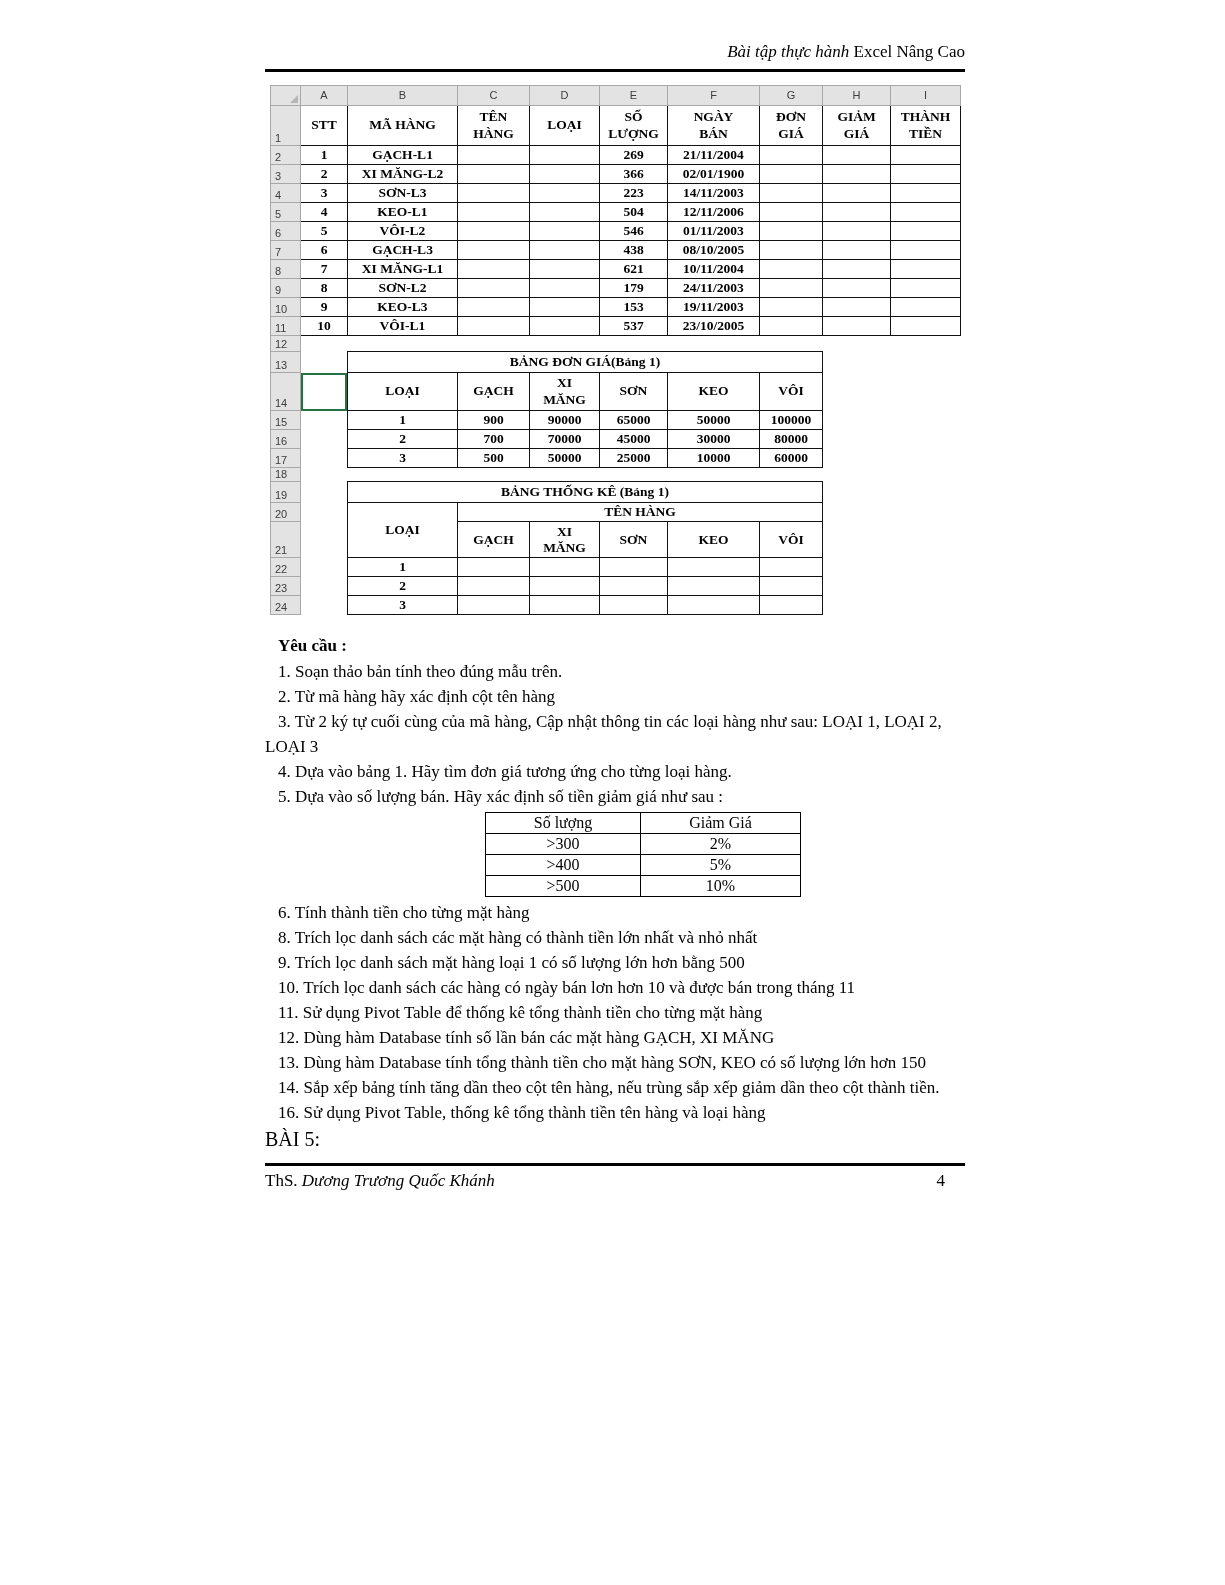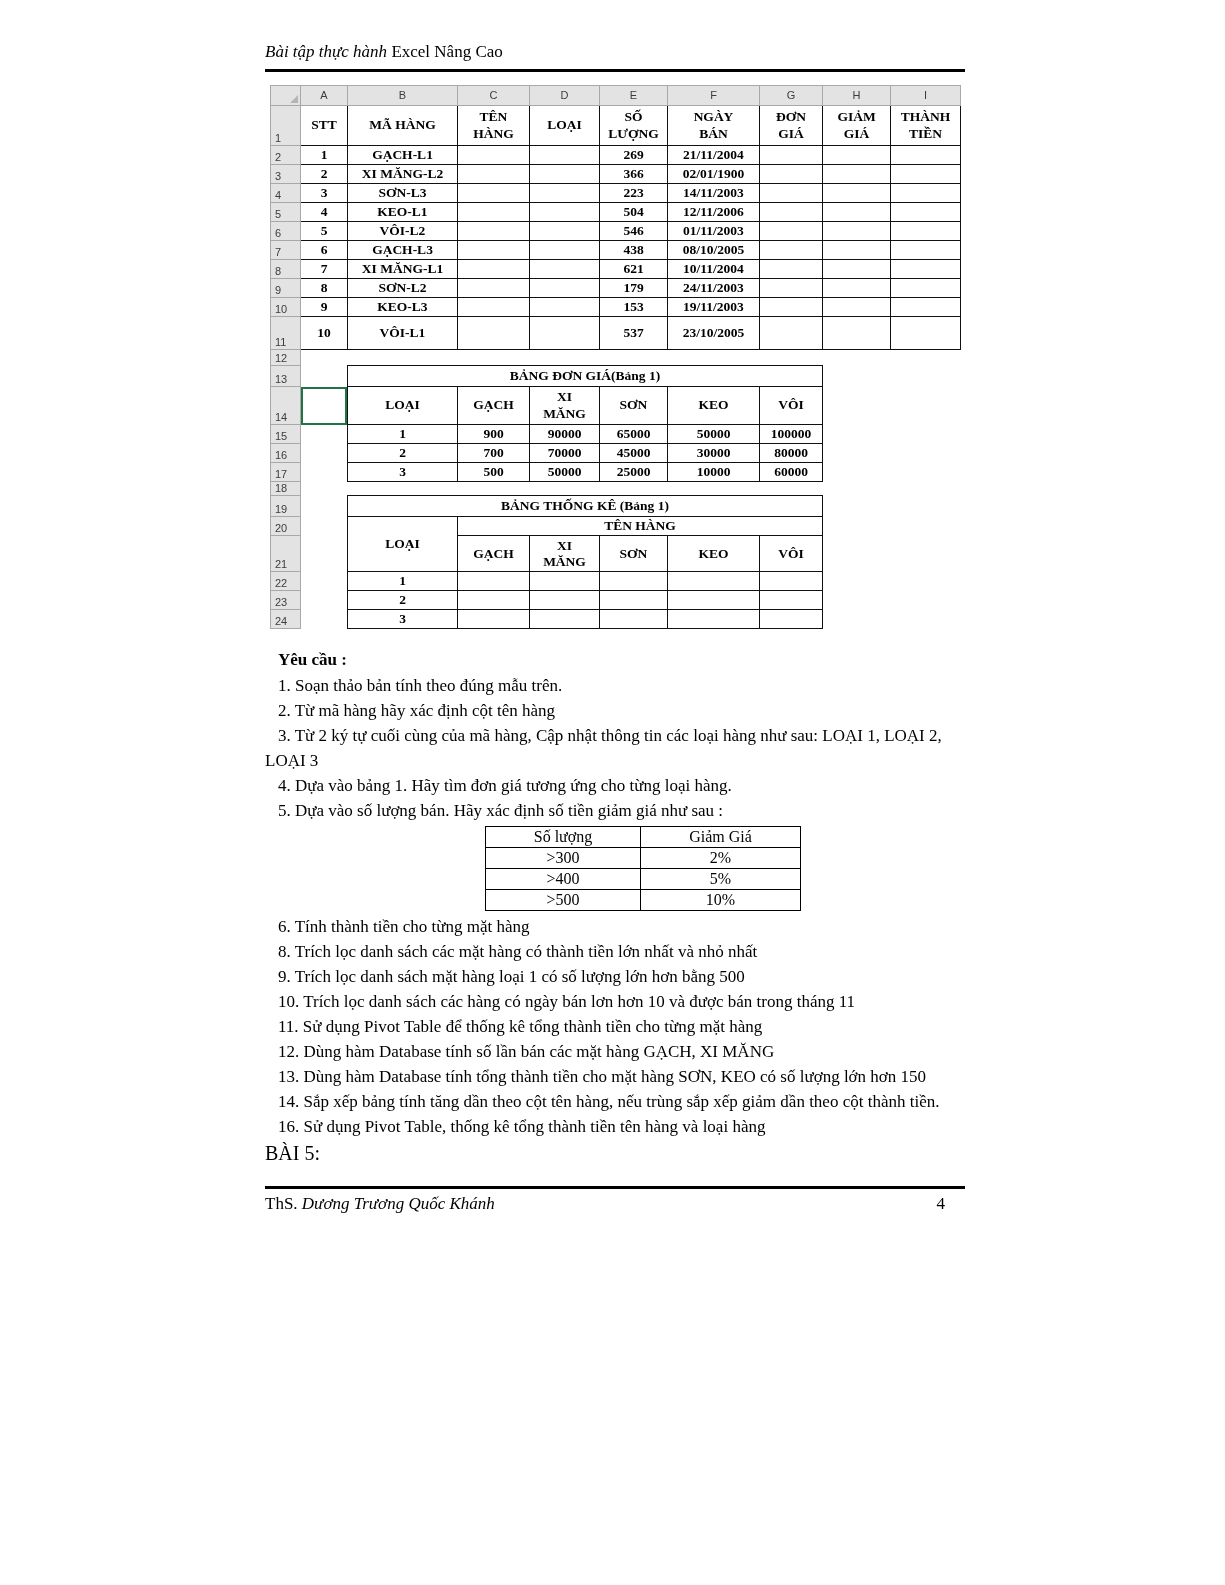--- a/index.html
+++ b/index.html
@@ -4,21 +4,21 @@
 <style>
   * { margin:0; padding:0; box-sizing:border-box; }
   html,body { background:#ffffff; }
   body {
     width:1225px; height:1585px; position:relative;
     font-family:"Liberation Serif", serif; color:#000;
   }
   .content { margin-left:265px; width:700px; padding-top:42px; }
 
   
-  .doc-header { text-align:left; font-size:17px; height:22px; }
+  .doc-header { text-align:right; font-size:17px; height:22px; }
   .doc-header .it { font-style:italic; }
   .rule-top { border:none; border-top:3px solid #000; margin-top:5px; }
 
   
   .sheet-wrap { margin-left:5px; margin-top:13px; }
   #sheet-grid {
     border-collapse:collapse; table-layout:fixed; width:690px;
     font-family:"Liberation Serif", serif; font-weight:bold;
     font-size:13.5px; color:#000;
   }
@@ -50,21 +50,21 @@
   
   .disc-wrap { margin:3px 0 3px 220px; }
   table.disc { border-collapse:collapse; font-size:16px; }
   table.disc td { border:1px solid #000; text-align:center; height:21px; }
   table.disc td.c1 { width:155px; }
   table.disc td.c2 { width:160px; }
 
   .bai5 { font-size:20px; margin-top:2px; line-height:24px; }
 
   
-  .doc-footer { margin-top:21px;text-align:right; }
+  .doc-footer { margin-top:12px;text-align:right; }
   .rule-bottom { border:none; border-top:3px solid #000; }
   .footer-line { display:flex; justify-content:space-between; padding-top:5px; font-size:17px; }
   .footer-name .it { font-style:italic; }
   .footer-page { padding-right:20px; }
 </style>
 </head>
 <body>
 
 <div class="content">
 
@@ -219,21 +219,21 @@
             <td class="bc">9</td>
             <td class="bc">KEO-L3</td>
             <td class="bc"></td>
             <td class="bc"></td>
             <td class="bc">153</td>
             <td class="bc">19/11/2003</td>
             <td class="bc"></td>
             <td class="bc"></td>
             <td class="bc"></td>
           </tr>
-          <tr style="height: 33px;">
+          <tr style="height: 19px;">
             <td class="ghdr rn">11</td>
             <td class="bc">10</td>
             <td class="bc">VÔI-L1</td>
             <td class="bc"></td>
             <td class="bc"></td>
             <td class="bc">537</td>
             <td class="bc">23/10/2005</td>
             <td class="bc"></td>
             <td class="bc"></td>
             <td class="bc"></td>

